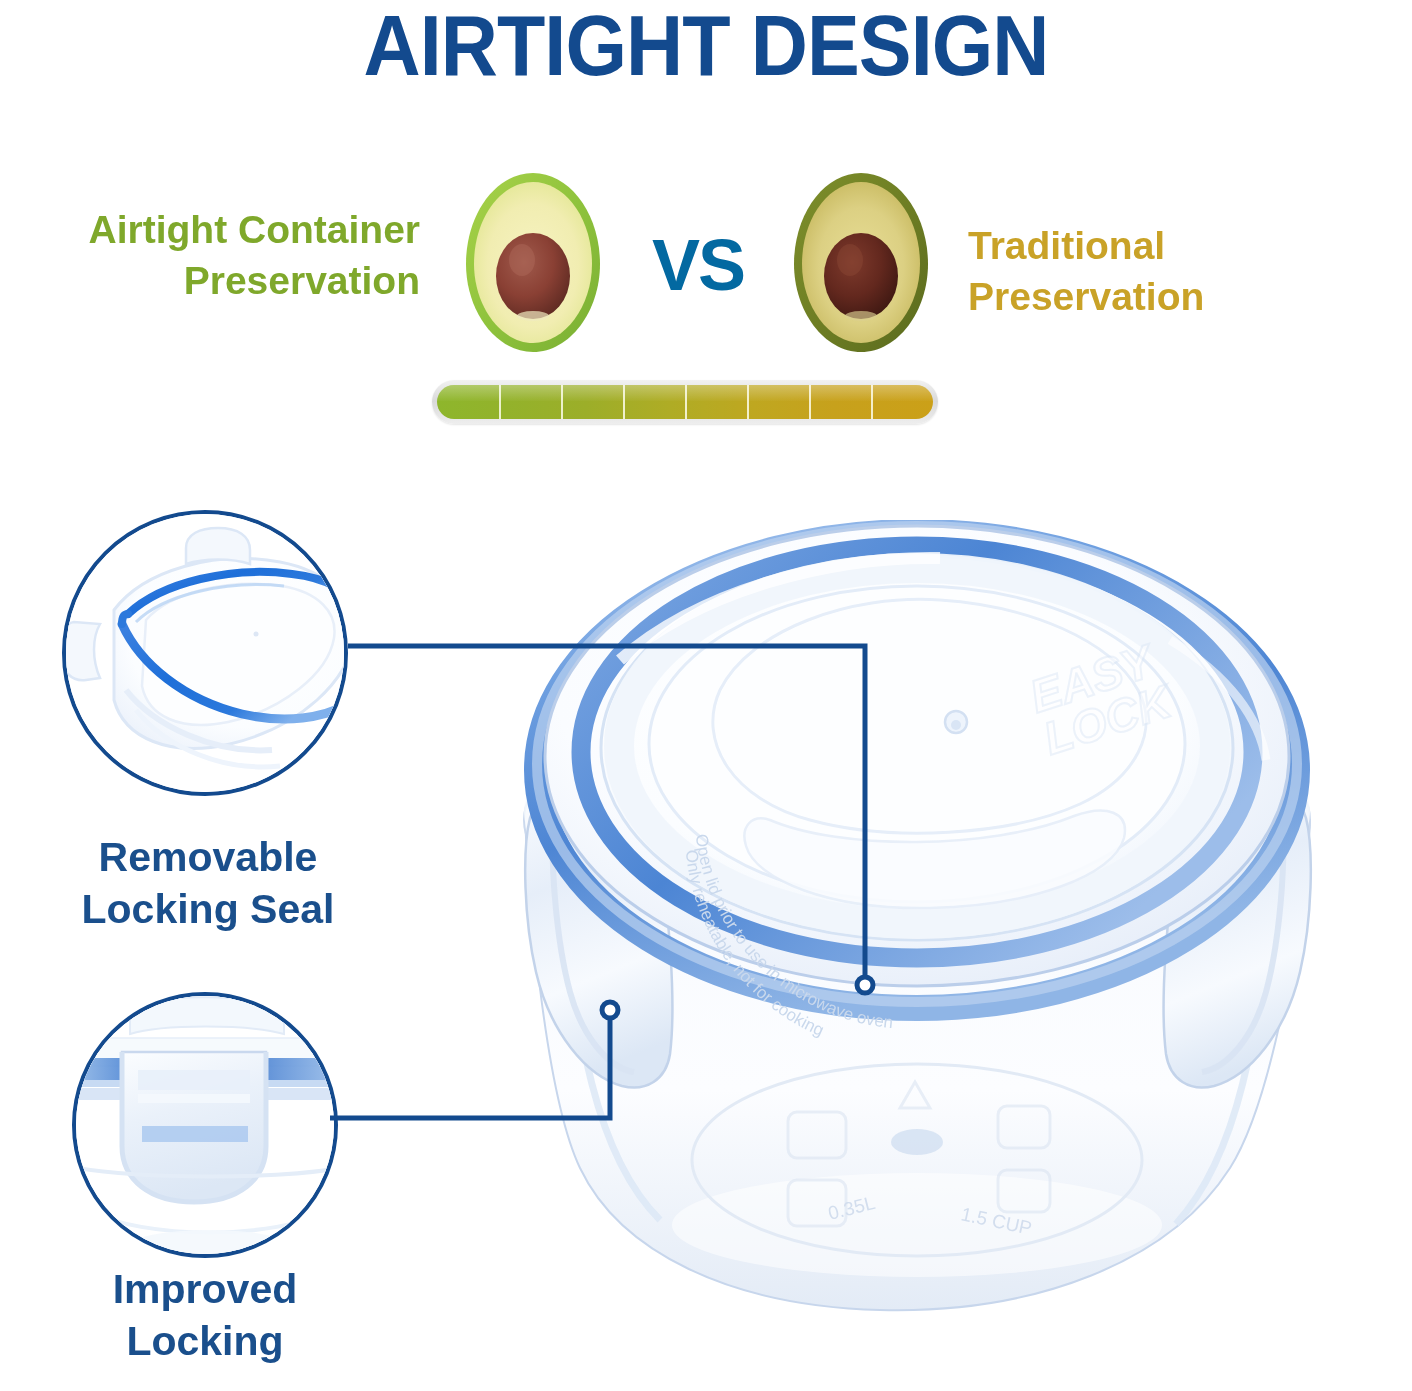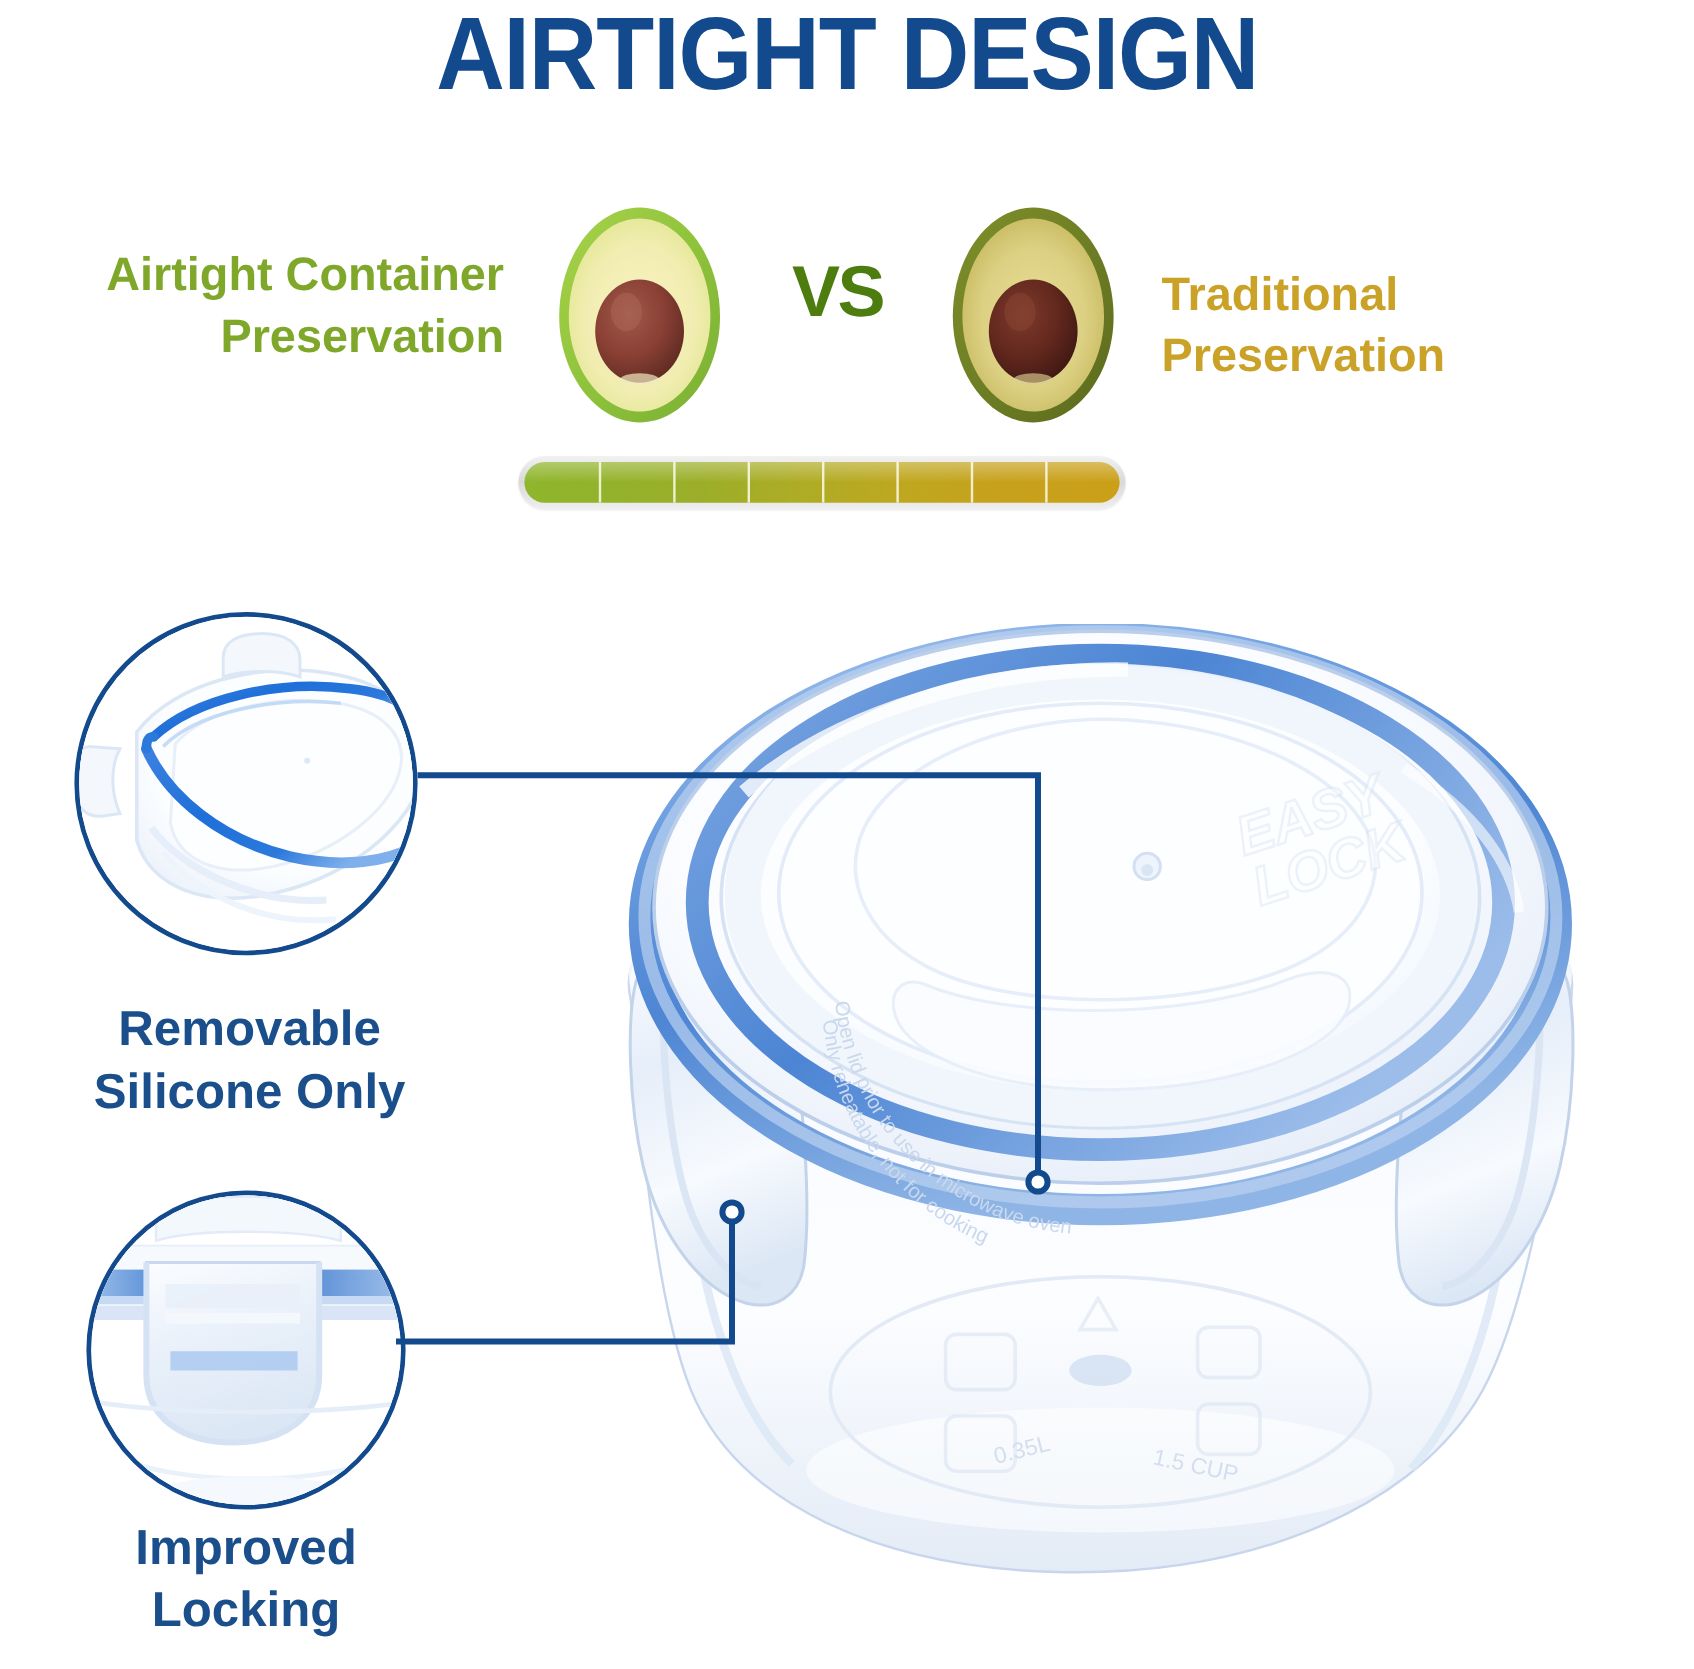--- a/index.html
+++ b/index.html
@@ -50,26 +50,26 @@
     left: 968px; top: 220px;
     width: 440px;
     text-align: left;
     font-size: 39px;
     font-weight: bold;
     line-height: 1.32;
     color: #C9A227;
   }
   #vs-label {
     position: absolute;
-    left: 618px; top: 208px;
+    left: 618px; top: 224px;
     width: 160px;
     text-align: center;
-    font-size: 60px;
+    font-size: 72px;
     font-weight: bold;
-    color: #4d7c0f;
+    color: #0369a1;
     letter-spacing: -2px;
   }
 
   
   .avocado { position: absolute; }
   .avo-svg { display: block; }
 
   #avocado-fresh { left: 448px; top: 168px; width: 170px; height: 190px; }
   #avocado-aged  { left: 776px; top: 168px; width: 170px; height: 190px; }
 
@@ -384,21 +384,21 @@
                C 26 146 26 124 34 110 Z" fill="#F4F8FD" stroke="#DCE7F6" stroke-width="2.5"></path>
 
       <path d="M 60 176 C 88 212 148 240 206 236" fill="none" stroke="#E6EEF9" stroke-width="6"></path>
       <path d="M 70 196 C 100 234 158 258 214 252" fill="none" stroke="#EEF4FC" stroke-width="5"></path>
       <circle cx="190" cy="120" r="2.5" fill="#DDE7F5"></circle>
     </svg>
   </div>
 
   <div class="callout-label" id="label-seal">
     <div>Removable</div>
-    <div>Silicone Only</div>
+    <div>Locking Seal</div>
   </div>
 
   <div class="magnifier" id="mag-lock">
     <svg class="mag-inner" viewBox="0 0 266 266" width="266" height="266" aria-hidden="true">
       <defs>
         <linearGradient id="lkBand" x1="0" y1="0" x2="1" y2="0">
           <stop offset="0%" stop-color="#9CC0EA"></stop>
           <stop offset="22%" stop-color="#4E86D4"></stop>
           <stop offset="60%" stop-color="#3D78CE"></stop>
           <stop offset="100%" stop-color="#A9C9EE"></stop>

